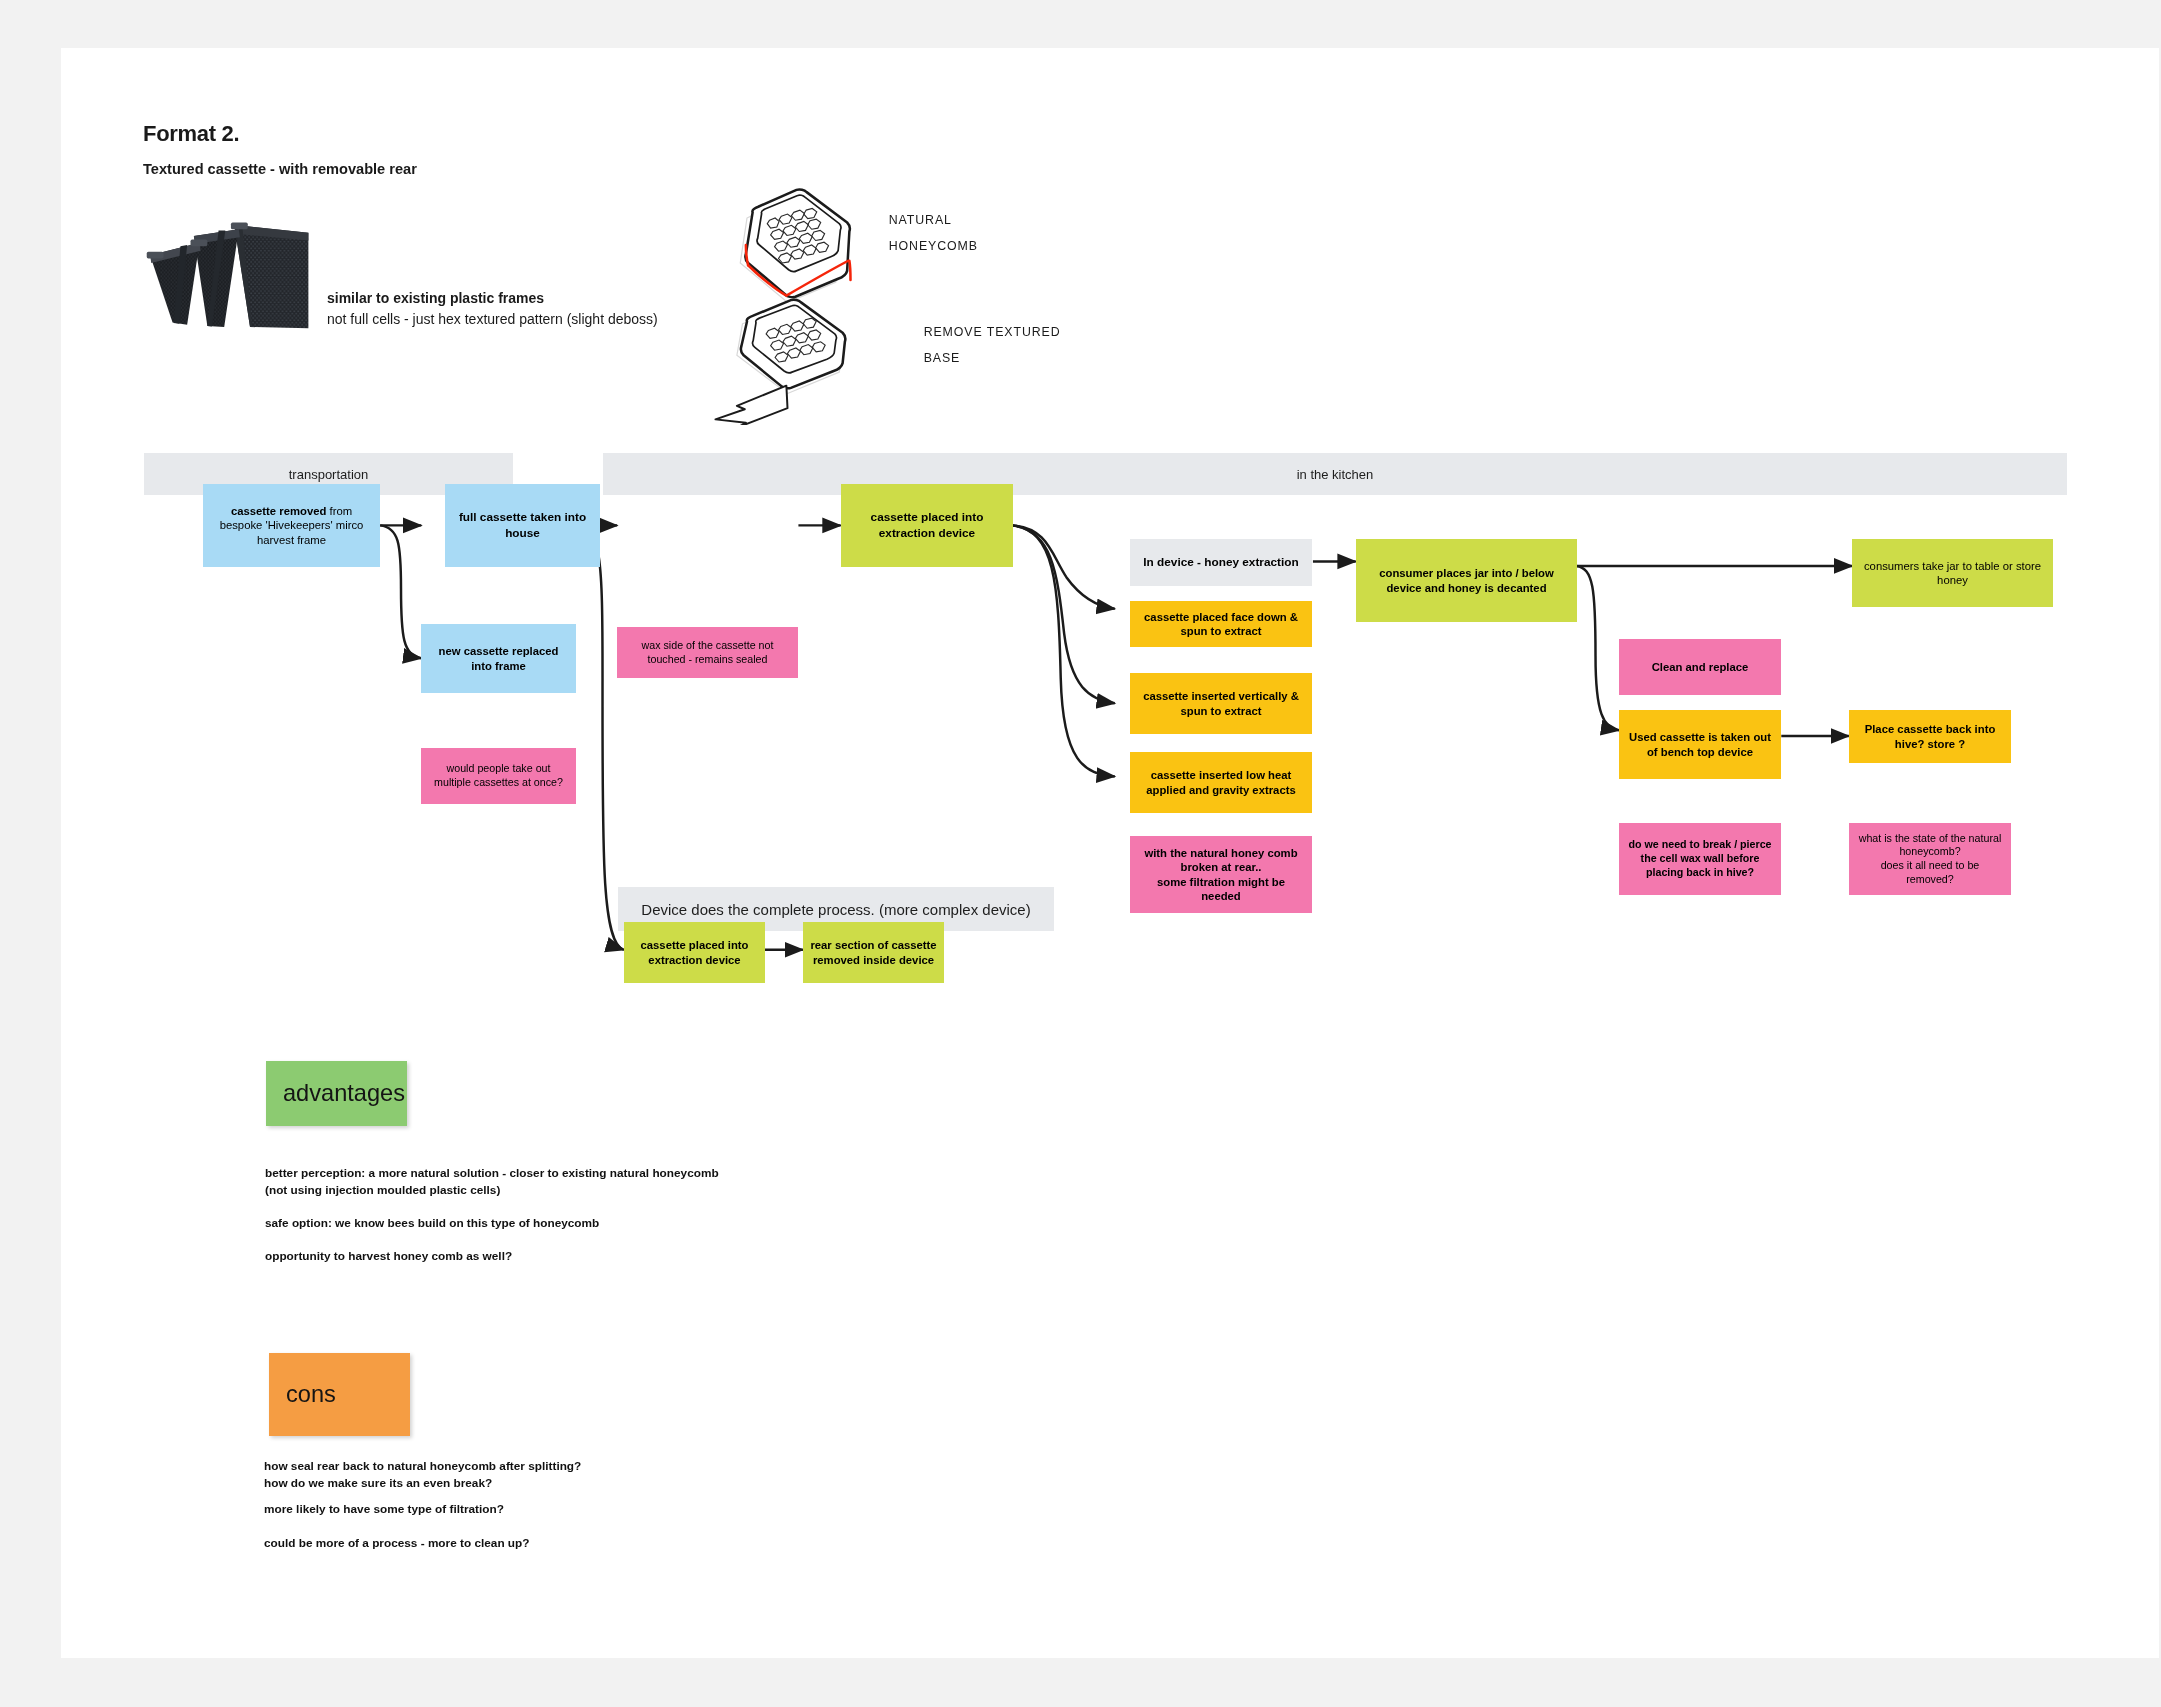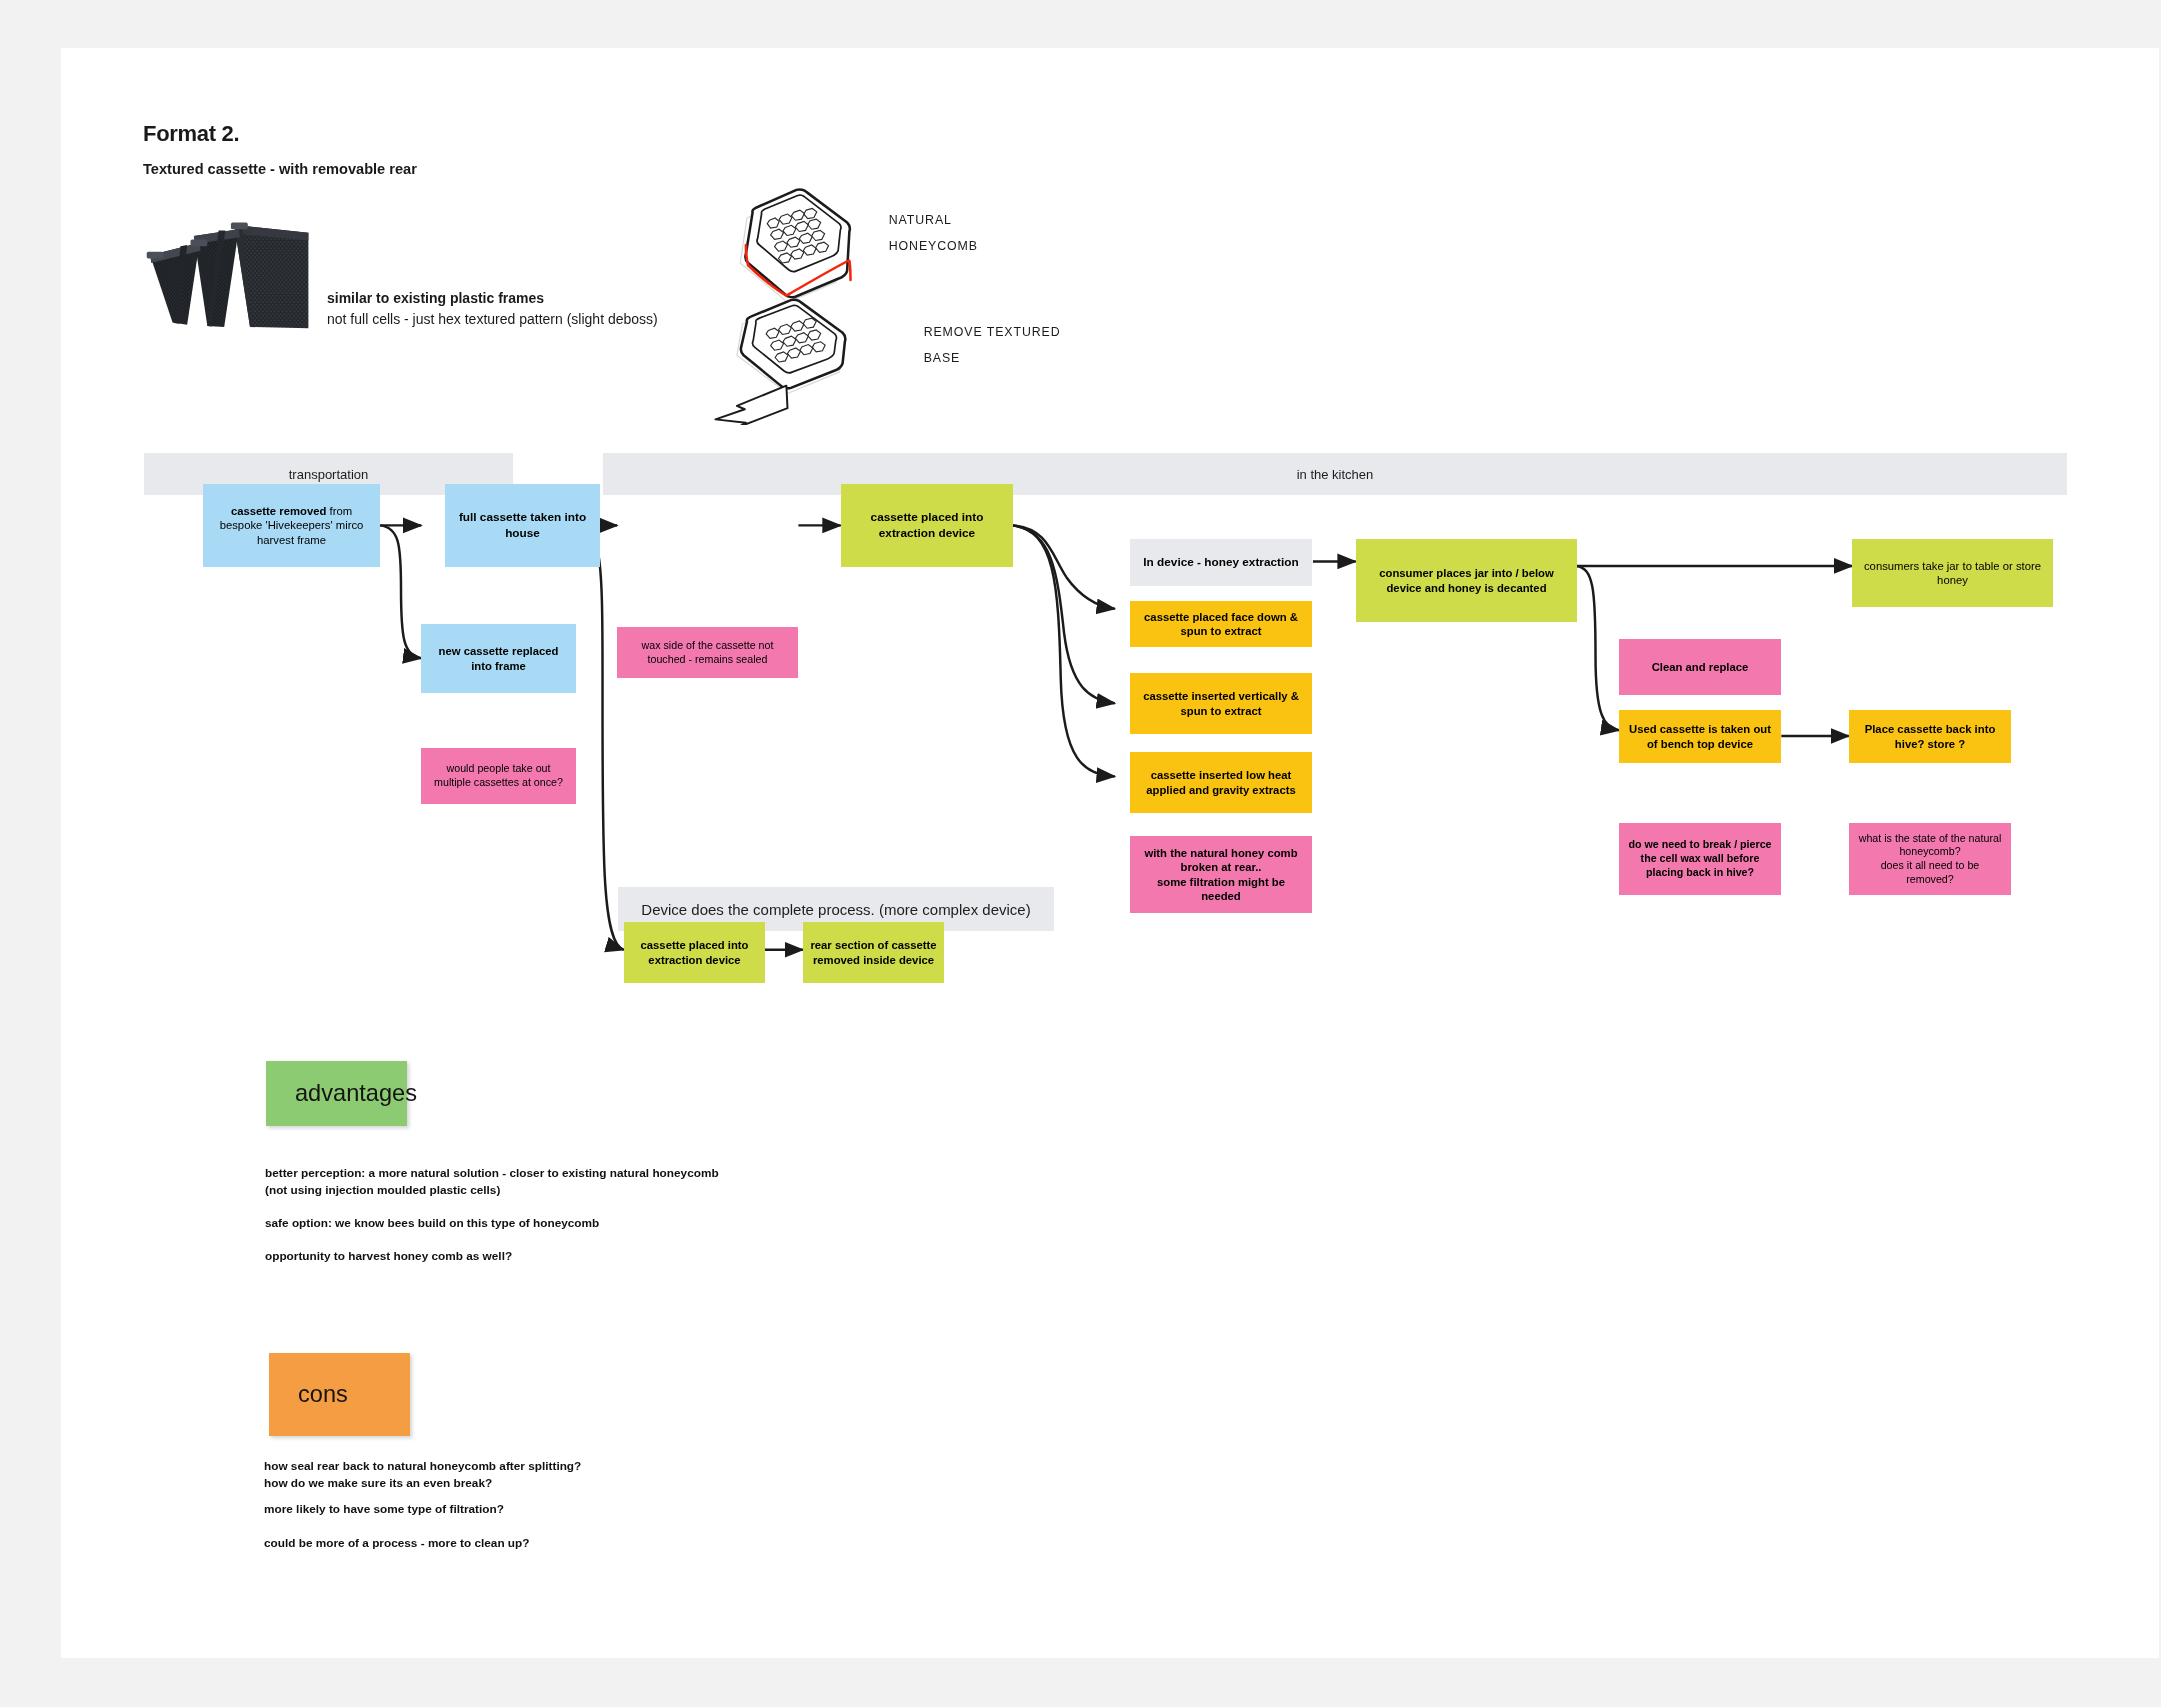--- a/index.html
+++ b/index.html
@@ -72,21 +72,21 @@
   
   #note-device{
     left:557px;top:839px;width:436px;height:44px;
     background:#e7e9ec;display:flex;align-items:center;justify-content:center;
   }
   #note-device span{font-size:15px;color:#1d1d1d;}
 
   
   .tagbox{
     display:flex;align-items:center;
-    padding-left:29px;box-sizing:border-box;
+    padding-left:17px;box-sizing:border-box;
     box-shadow:2.3px 2.3px 3.9px rgba(0,0,0,.18);
   }
   .tagbox span{font-size:23.6px;color:#141414;}
   #adv-box{left:205px;top:1013px;width:141px;height:65px;background:#8ccb71;}
   #cons-box{left:208px;top:1305px;width:141px;height:83px;background:#f59d43;}
 
   .para{font-size:11.8px;font-weight:bold;color:#111;line-height:1.45;}
   .adv1{left:204px;top:1117px;}
   .adv2{left:204px;top:1167px;}
   .adv3{left:204px;top:1200px;}
@@ -316,21 +316,21 @@
   </div>
 
   <div class="abs bx green" style="left:1791px;top:491px;width:201px;height:68px;">
     <div class="t fs20">consumers take jar to table or store honey</div>
   </div>
 
   <div class="abs bx pink" style="left:1558px;top:591px;width:162px;height:56px;">
     <div class="t fs20 b">Clean and replace</div>
   </div>
 
-  <div class="abs bx yellow" style="left:1558px;top:662px;width:162px;height:53px;">
+  <div class="abs bx yellow" style="left:1558px;top:662px;width:162px;height:69px;">
     <div class="t fs20 b">Used cassette is taken out of bench top device</div>
   </div>
 
   <div class="abs bx yellow" style="left:1788px;top:662px;width:162px;height:53px;">
     <div class="t fs20 b">Place cassette back into hive? store ?</div>
   </div>
 
   <div class="abs bx pink" style="left:1558px;top:775px;width:162px;height:72px;">
     <div class="t fs19 b">do we need to break / pierce  the cell wax wall before placing back in hive?</div>
   </div>

